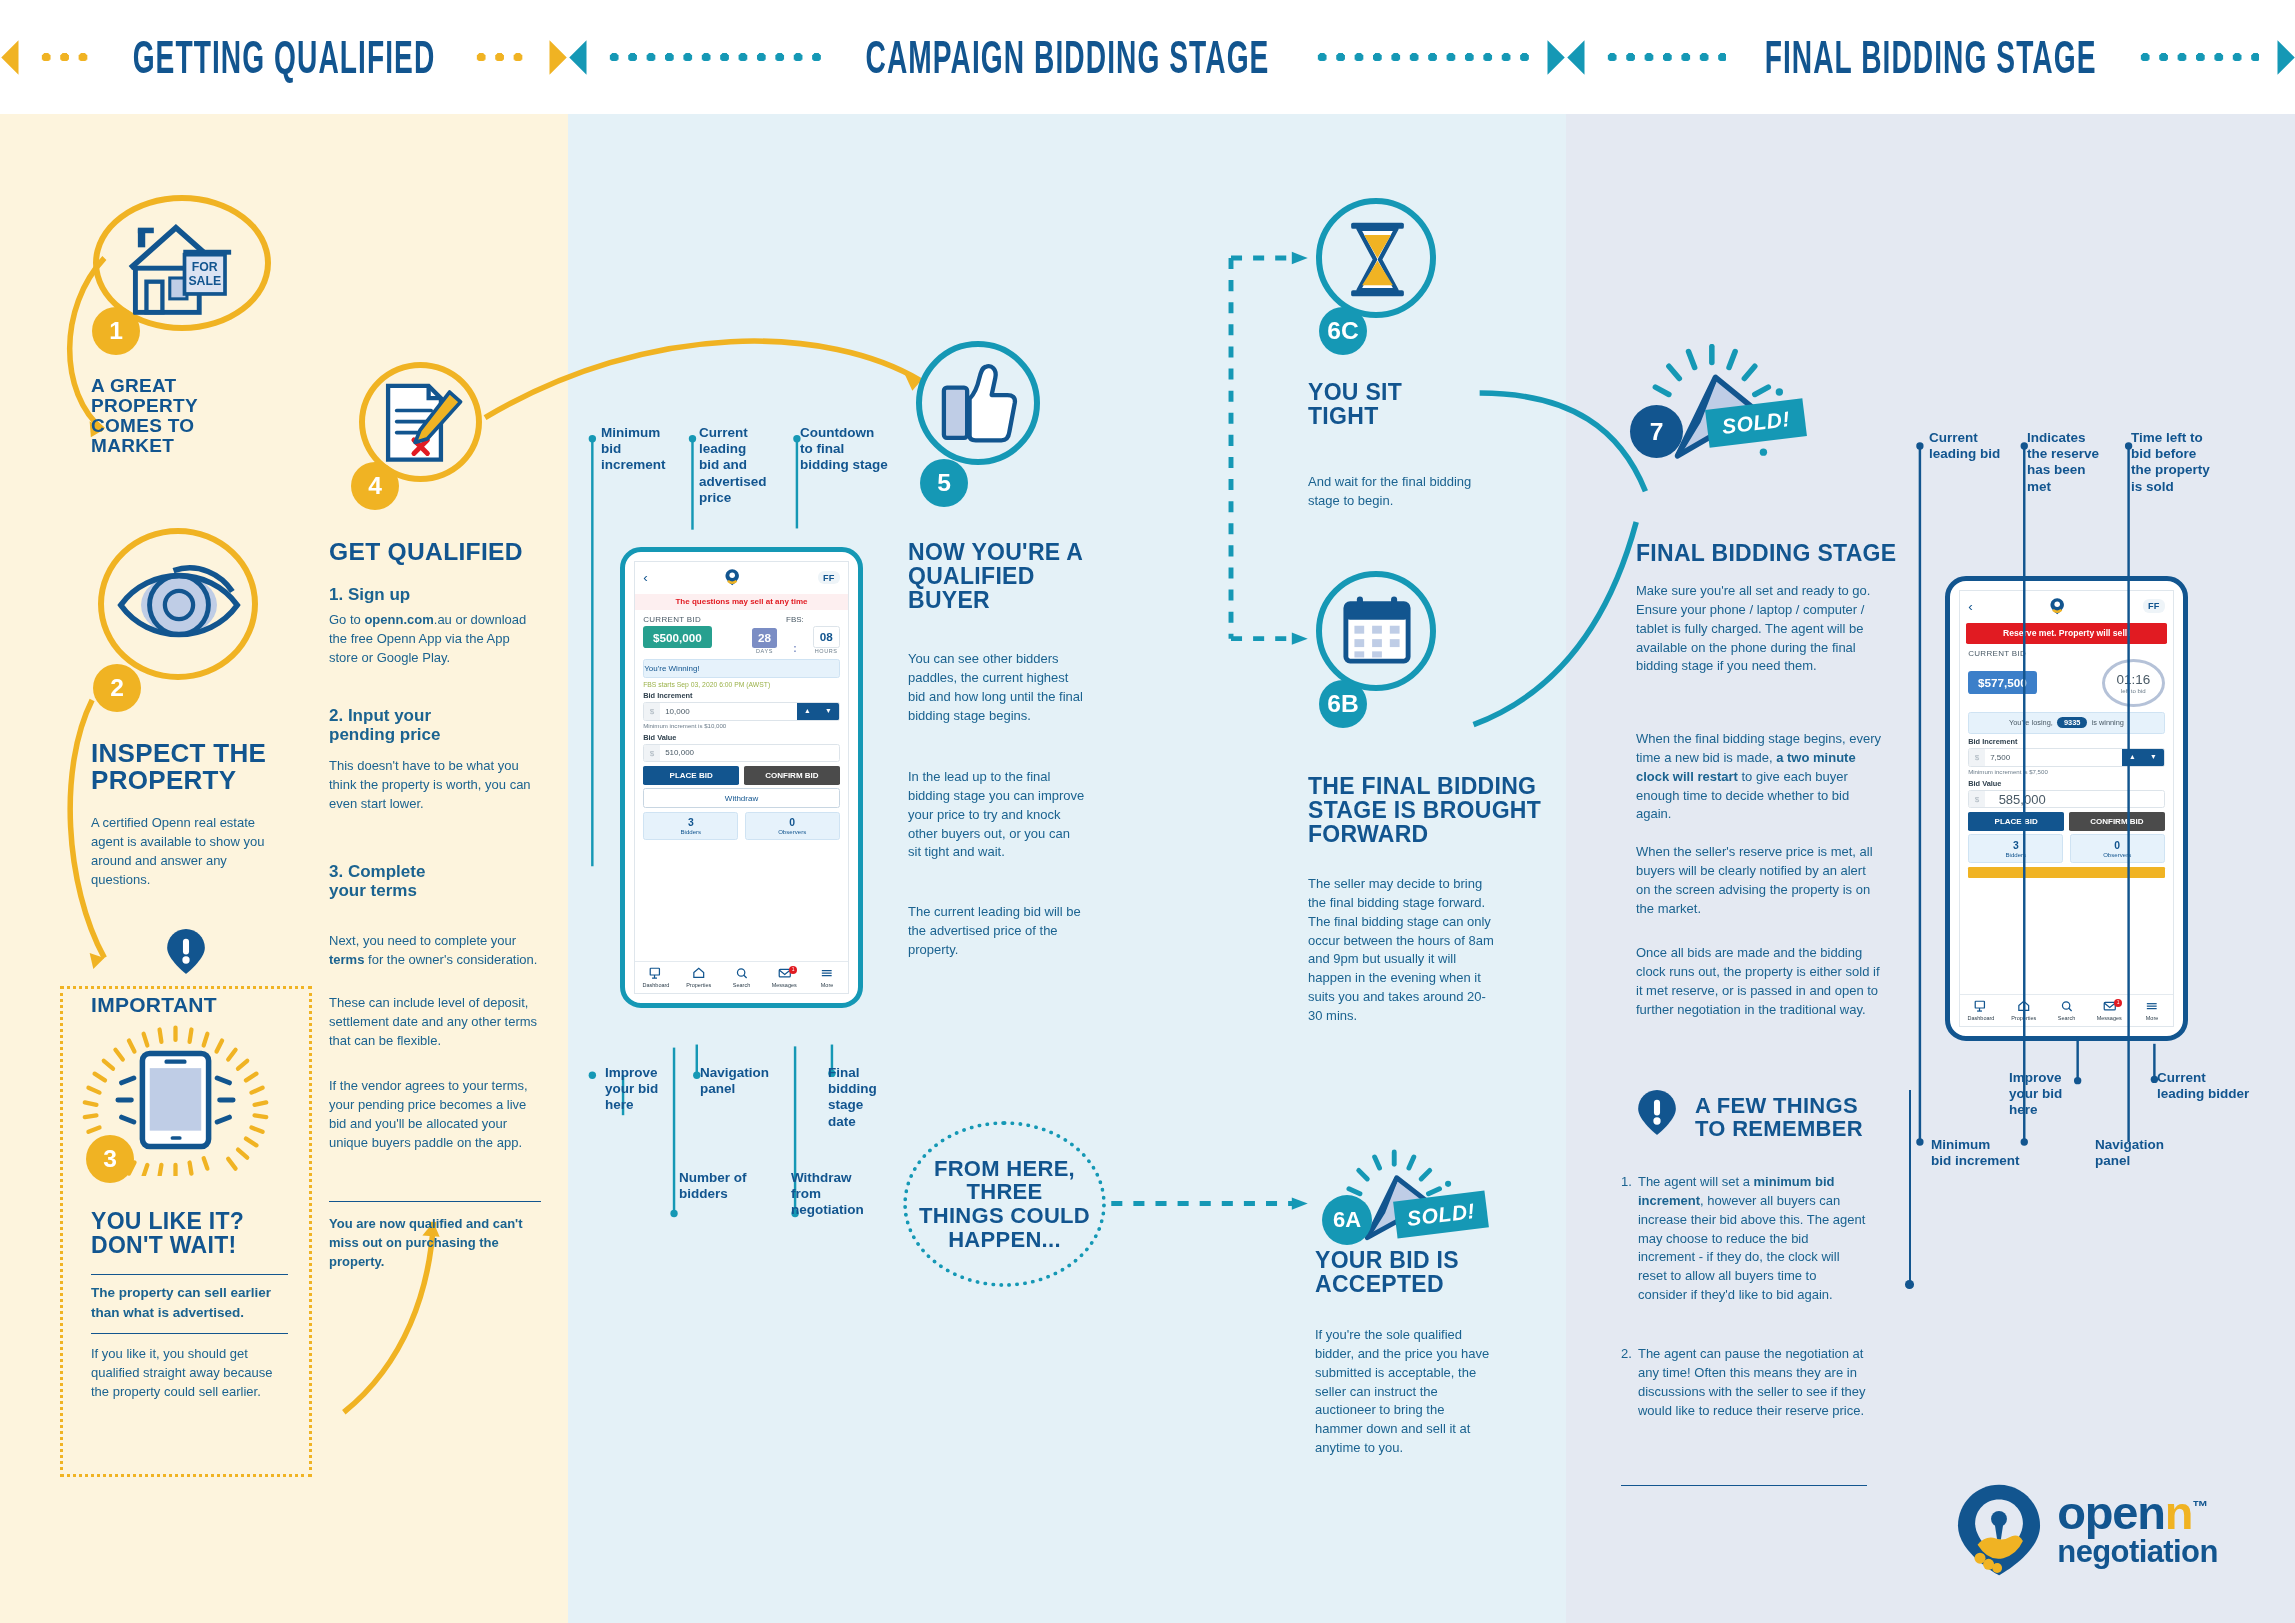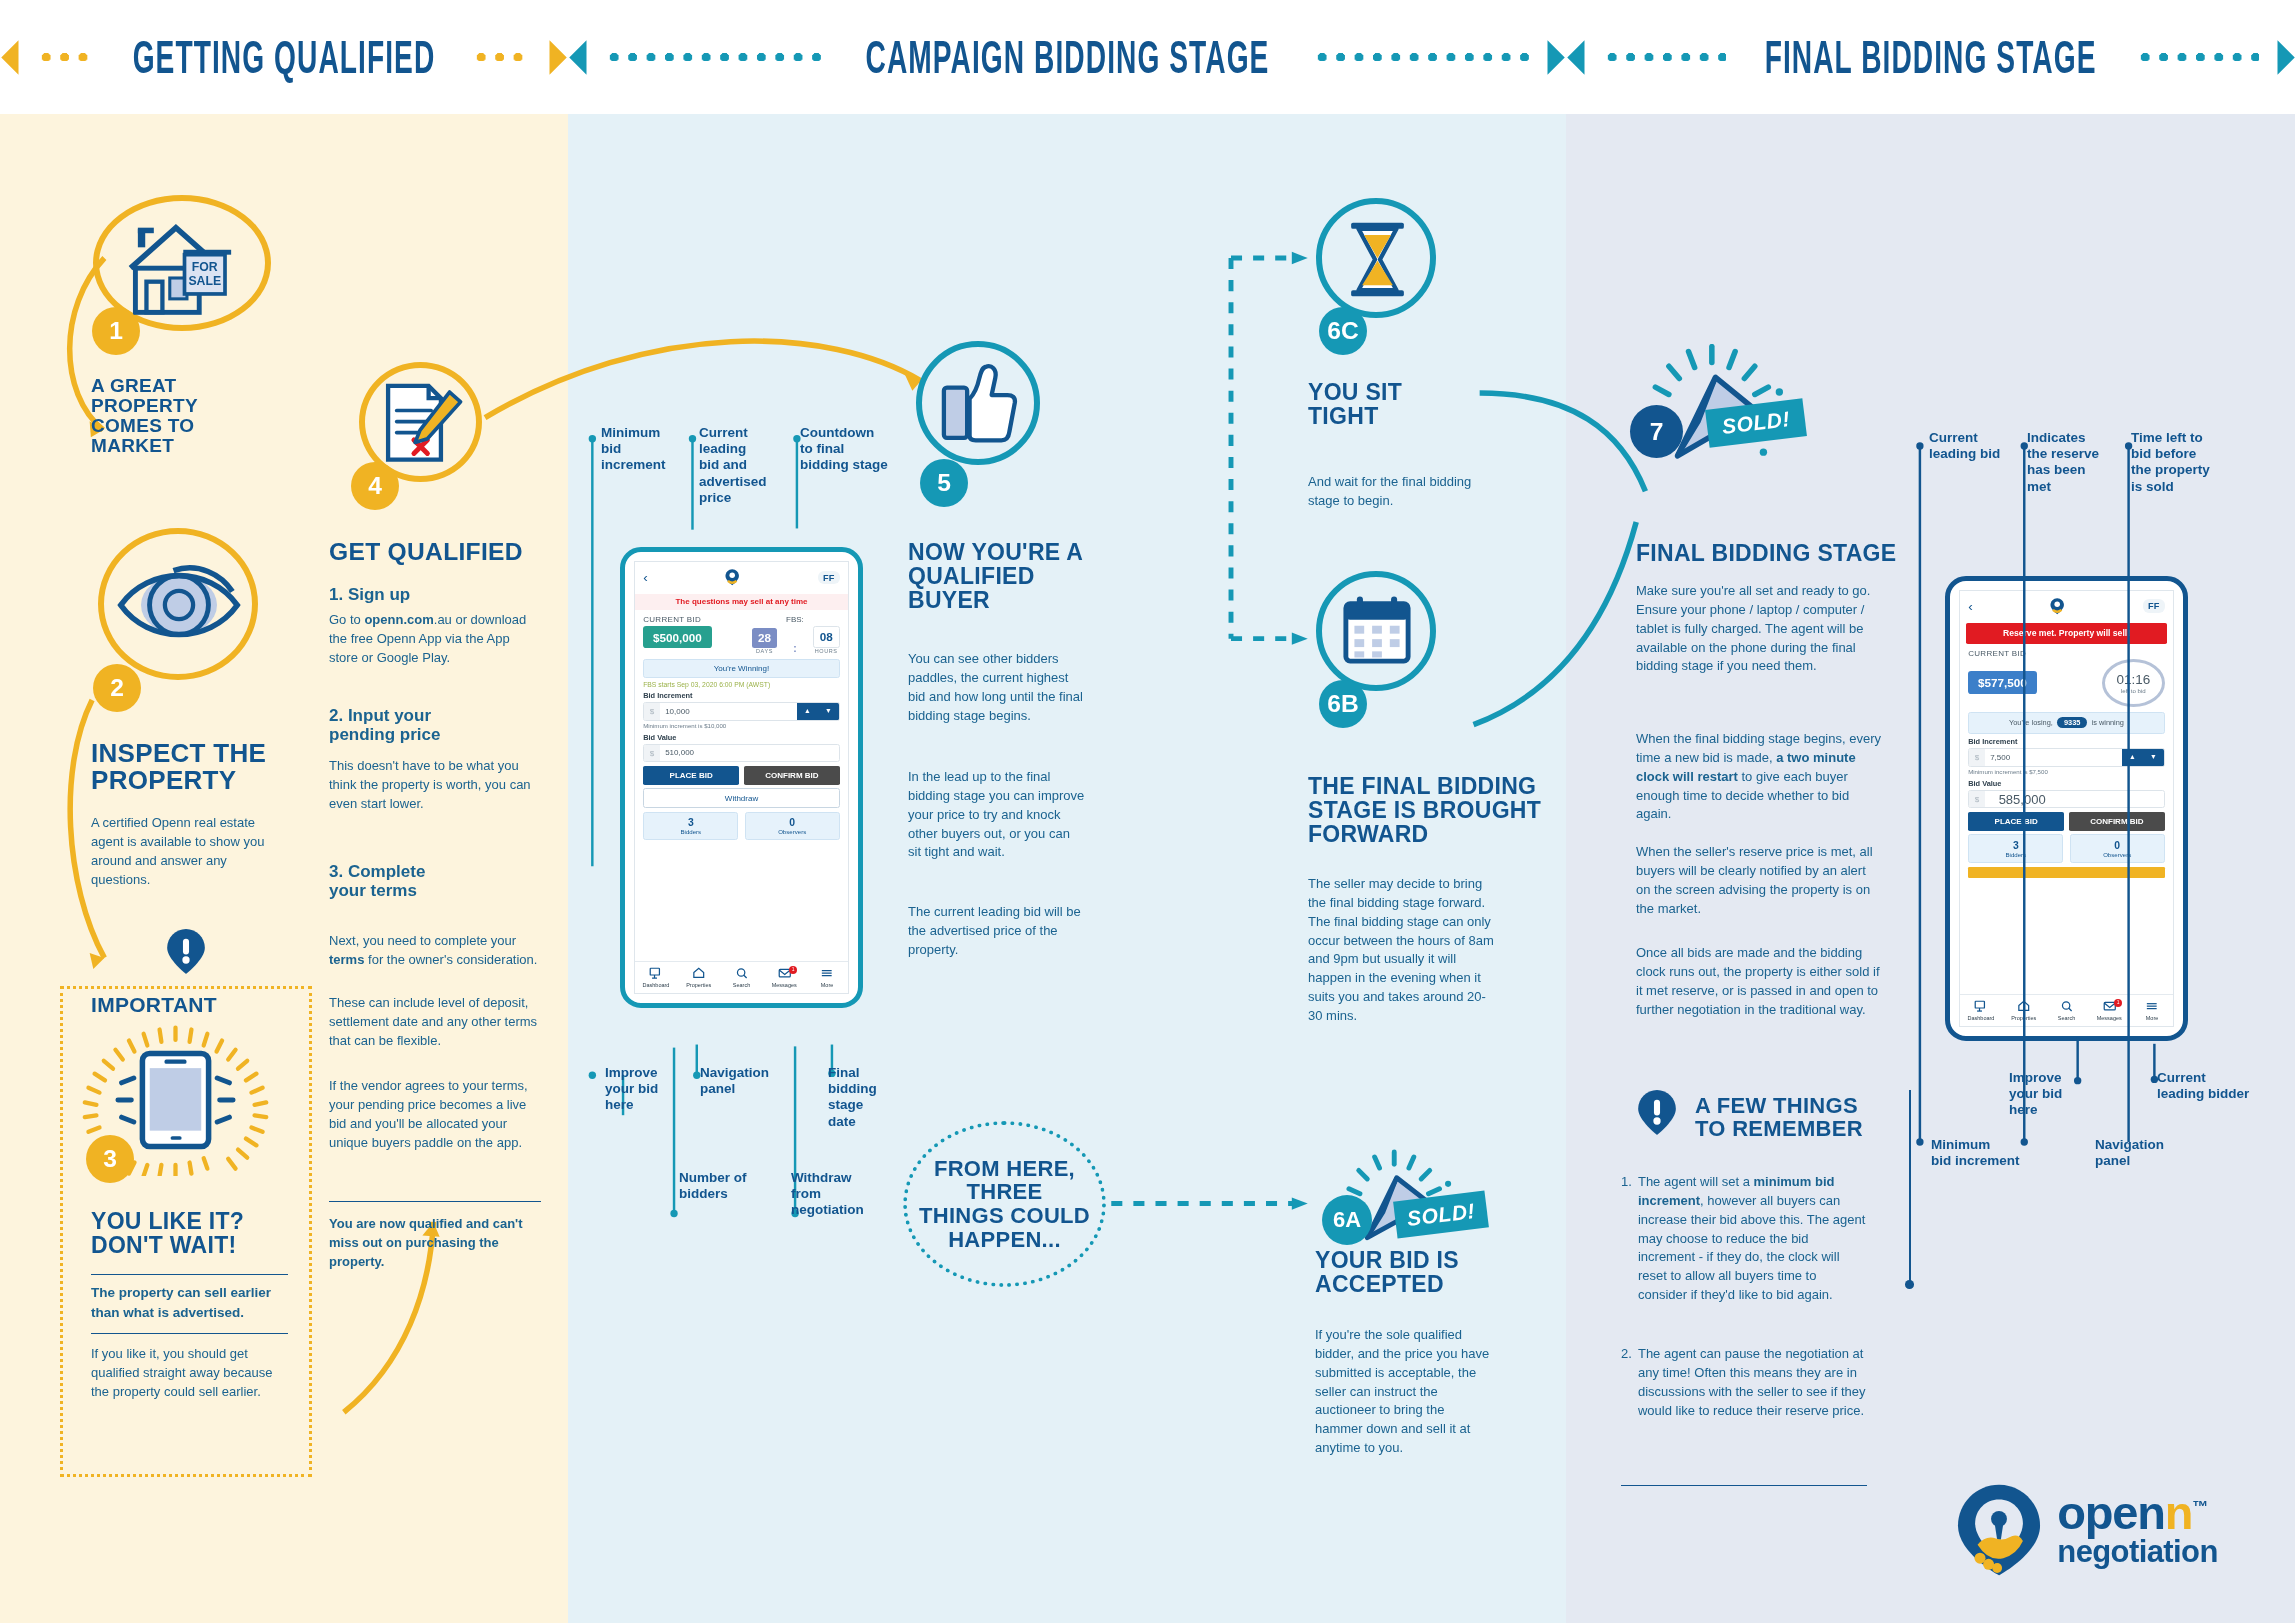--- a/index.html
+++ b/index.html
@@ -358,21 +358,21 @@
           <div style="font-size:5.5px;color:#6b7c8a;letter-spacing:0.6px">DAYS</div>
         </div>
         <div style="font-weight:700;color:#7b8dc4;font-size:10.4px;padding-top:2.5px">:</div>
         <div style="text-align:center">
           <div style="background:#fff;border:0.6px solid #dde4ea;color:#12558f;font-weight:700;font-size:11.7px;border-radius:2.5px;padding:3.1px 6.1px">08</div>
           <div style="font-size:5.5px;color:#6b7c8a;letter-spacing:0.6px">HOURS</div>
         </div>
       </div>
     </div>
 
-    <div style="margin:2.5px 8.6px;background:#e6f2fb;border:0.6px solid #cfe3f3;border-radius:2.5px;text-align:center;font-size:8px;color:#12558f;padding:4.3px 0">You're Winning!</div>
+    <div style="margin:2.5px 8.6px;background:#e6f2fb;border:0.6px solid #cfe3f3;border-radius:2.5px;font-size:8px;color:#12558f;padding:4.3px 0">You're Winning!</div>
     <div style="margin:1.8px 8.6px;font-size:6.8px;color:#9bb24a">FBS starts Sep 03, 2020 6:00 PM (AWST)</div>
 
     <div style="margin:3.7px 8.6px 0;font-size:7.4px;font-weight:700;color:#30414e">Bid Increment</div>
     <div class="ph-row" style="margin:1.8px 8.6px;border:0.6px solid #dde4ea;border-radius:2.5px;overflow:hidden;height:18.4px">
       <span style="background:#f0f3f6;color:#aab5be;font-size:8px;padding:0 5.5px;line-height:17px">$</span>
       <span style="flex:1;font-size:8px;color:#4a5a66;padding-left:5.5px">10,000</span>
       <span style="background:#12558f;color:#fff;width:21px;text-align:center;line-height:18.4px;font-size:6.8px">▲</span>
       <span style="background:#12558f;color:#fff;width:21px;text-align:center;line-height:18.4px;font-size:6.8px">▼</span>
     </div>
     <div style="margin:0 8.6px;font-size:6.1px;color:#6b7c8a">Minimum increment is $10,000</div>

